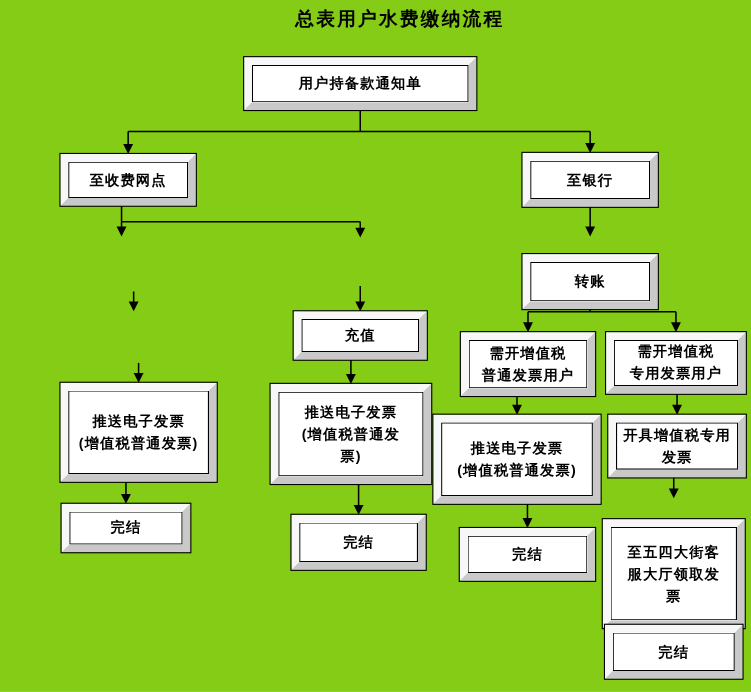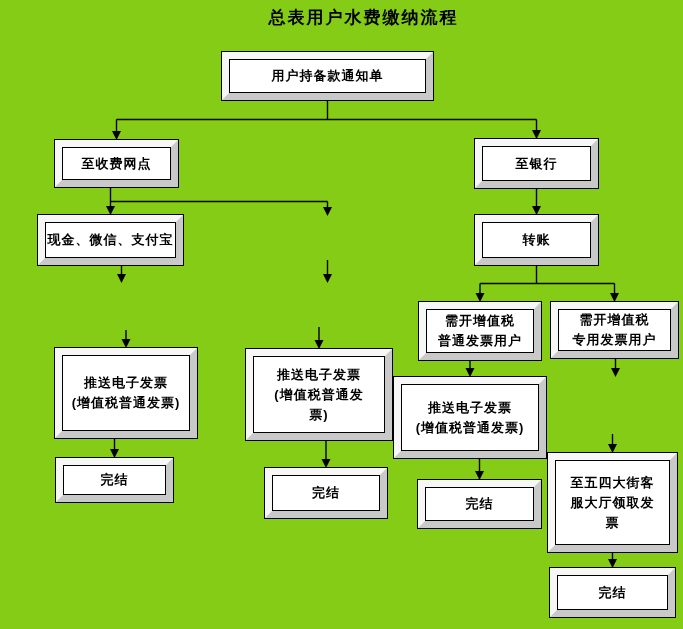--- a/index.html
+++ b/index.html
@@ -68,33 +68,35 @@
       <polygon points="615.5,377 611,368 620,368" fill="#000000"></polygon>
       <line x1="612.5" y1="434" x2="612.5" y2="446" stroke="#000000" stroke-width="1.4"></line>
       <polygon points="612.5,453 608,444 617,444" fill="#000000"></polygon>
       <line x1="612.5" y1="552" x2="612.5" y2="561" stroke="#000000" stroke-width="1.4"></line>
       <polygon points="612.5,568 608,559 617,559" fill="#000000"></polygon>
     </svg>
 
   <div class="node" style="left:55px;top:140px;width:123px;height:47px;">至收费网点</div>
   <div class="node" style="left:222px;top:52px;width:211px;height:48px;">用户持备款通知单</div>
   <div class="node" style="left:475px;top:139px;width:123px;height:49px;">至银行</div>
-  <div class="node" style="left:38px;top:215px;width:145px;height:50px;">现金、微信、支付宝</div>
-  <div class="node" style="left:475px;top:215px;width:123px;height:50px;">转账</div>
+  <div class="node" style="left:475px;top:231px;width:123px;height:50px;">转账</div>
+  <div class="node" style="left:267px;top:283px;width:121px;height:44px;">充值</div>
   <div class="node" style="left:55px;top:348px;width:142px;height:90px;">推送电子发票
 (增值税普通发票)</div>
   <div class="node" style="left:246px;top:349px;width:146px;height:91px;">推送电子发票
 (增值税普通发
 票)</div>
   <div class="node" style="left:419px;top:302px;width:122px;height:58px;">需开增值税
 普通发票用户</div>
   <div class="node" style="left:551px;top:302px;width:127px;height:56px;">需开增值税
 专用发票用户</div>
   <div class="node" style="left:394px;top:377px;width:152px;height:81px;">推送电子发票
 (增值税普通发票)</div>
+  <div class="node" style="left:553px;top:377px;width:125px;height:57px;">开具增值税专用
+发票</div>
   <div class="node" style="left:56px;top:458px;width:117px;height:44px;">完结</div>
   <div class="node" style="left:265px;top:468px;width:122px;height:50px;">完结</div>
   <div class="node" style="left:418px;top:480px;width:123px;height:48px;">完结</div>
-  <div class="node" style="left:548px;top:453px;width:129px;height:99px;text-align:center;">至五四大街客
+  <div class="node" style="left:548px;top:472px;width:129px;height:99px;text-align:center;">至五四大街客
 服大厅领取发
 票</div>
   <div class="node" style="left:550px;top:568px;width:125px;height:49px;">完结</div>
 </div>
 
 </body></html>

